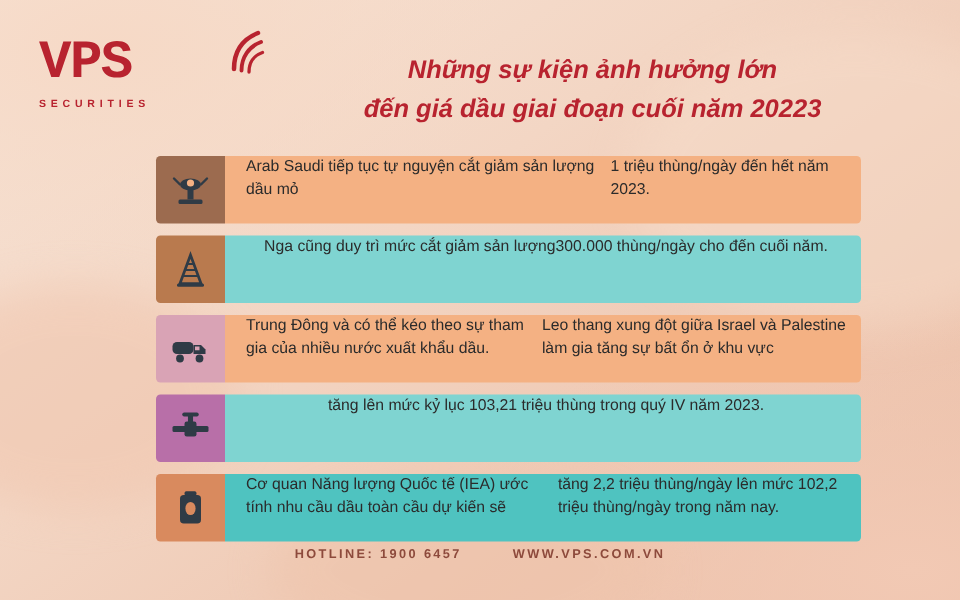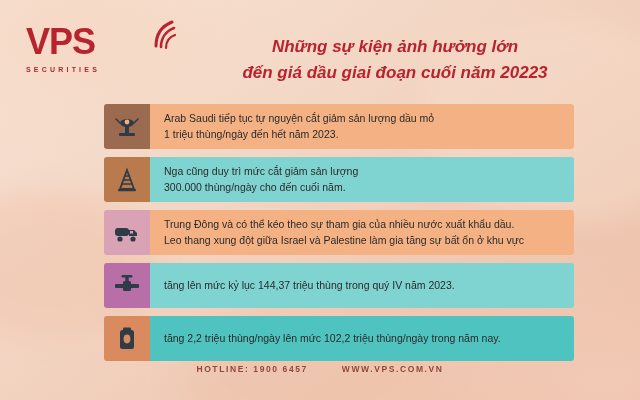--- a/index.html
+++ b/index.html
@@ -28,21 +28,21 @@
   .blob.b2 { width: 300px; height: 200px; right: -80px; top: 20px; background: #f6ddcb; }
   .blob.b3 { width: 260px; height: 120px; left: 180px; bottom: -40px; background: #eec3aa; }
 
   
   #logo {
     position: absolute;
     left: 26px; top: 24px;
     width: 130px;
   }
   .logo-word {
-    font-family: Liberation Sans, sans-serif;
+    font-family: Liberation Mono, monospace;
     font-weight: bold;
     font-size: 36px;
     letter-spacing: -1px;
     color: #b8232f;
     line-height: 1;
     position: relative;
     display: inline-block;
   }
   .logo-sub {
     margin-top: 6px;
@@ -90,21 +90,20 @@
     align-items: center;
     justify-content: center;
   }
   .bar {
     position: absolute;
     left: 46px; top: 0;
     right: 0;
     height: 45px;
     border-radius: 0 3px 3px 0;
     display: flex;
-    flex-direction: column;
     justify-content: center;
     padding: 0 10px 0 14px;
   }
   .bar .line {
     color: #2b2b2b;
     font-size: 10.5px;
     line-height: 1.45;
   }
 
   
@@ -194,33 +193,34 @@
     <div class="row">
       <div class="icon-box" style="background:#b86fa8">
         <svg width="28" height="24" viewBox="0 0 28 24">
           <rect x="2" y="10" width="24" height="4" rx="1" fill="#2f3b46"></rect>
           <rect x="10" y="7" width="8" height="10" rx="1.5" fill="#2f3b46"></rect>
           <rect x="12.3" y="2" width="3.4" height="6" fill="#2f3b46"></rect>
           <rect x="8.5" y="1" width="11" height="2.6" rx="1.3" fill="#2f3b46"></rect>
         </svg>
       </div>
       <div class="bar" style="background:#7fd4d1">
-        <span class="line">tăng lên mức kỷ lục 144,37 triệu thùng trong quý IV năm 2023.</span>
+        <span class="line">tăng lên mức kỷ lục 103,21 triệu thùng trong quý IV năm 2023.</span>
       </div>
     </div>
 
     <div class="row">
       <div class="icon-box" style="background:#d98a5e">
         <svg width="24" height="26" viewBox="0 0 24 26">
           <rect x="5" y="4" width="14" height="19" rx="2.5" fill="#2f3b46"></rect>
           <rect x="8" y="1.5" width="8" height="3" rx="1.2" fill="#2f3b46"></rect>
           <ellipse cx="12" cy="13" rx="3.4" ry="4.4" fill="#d98a5e"></ellipse>
         </svg>
       </div>
       <div class="bar" style="background:#4fc3c0">
+        <span class="line">Cơ quan Năng lượng Quốc tế (IEA) ước tính nhu cầu dầu toàn cầu dự kiến sẽ</span>
         <span class="line">tăng 2,2 triệu thùng/ngày lên mức 102,2 triệu thùng/ngày trong năm nay.</span>
       </div>
     </div>
 
   </div>
 
   <div id="footer">
     <span>HOTLINE: 1900 6457</span>
     <span class="sep"></span>
     <span>WWW.VPS.COM.VN</span>

